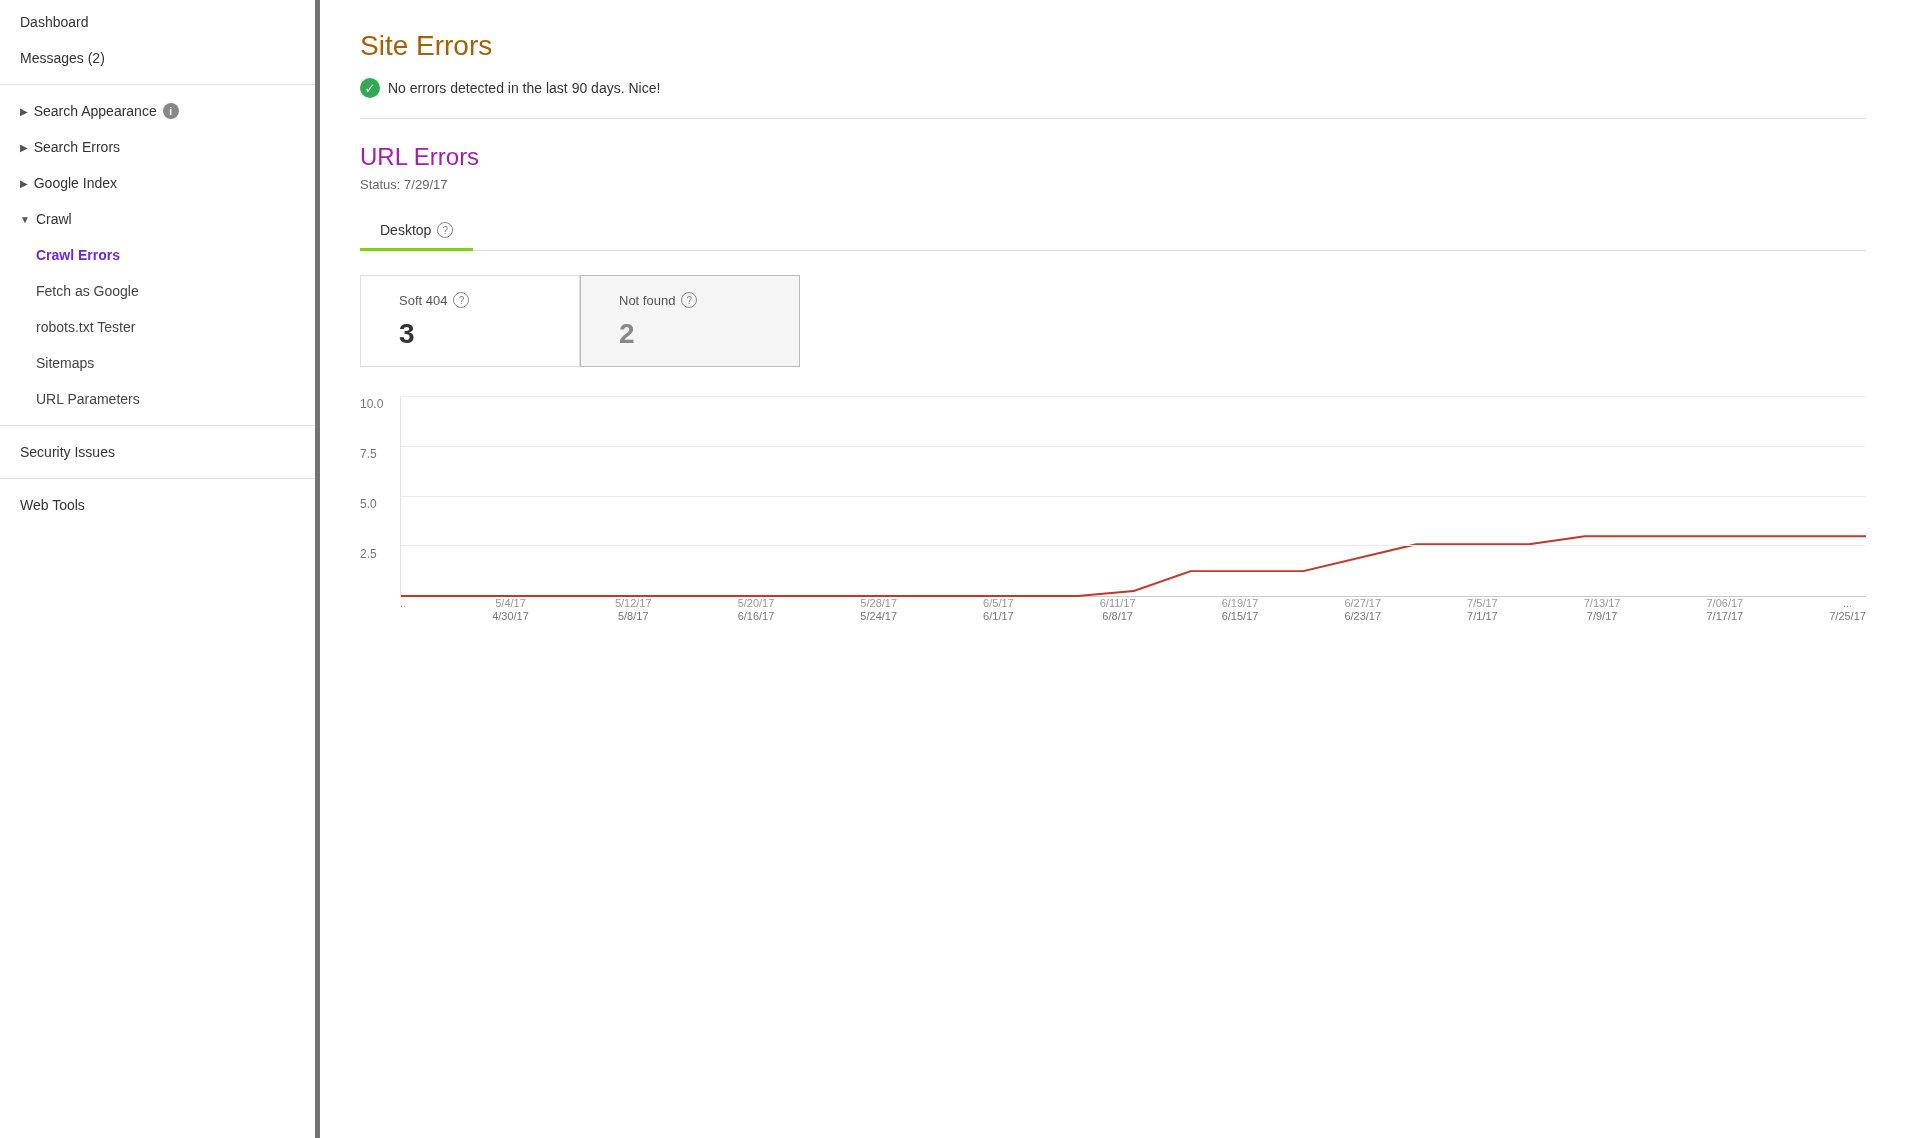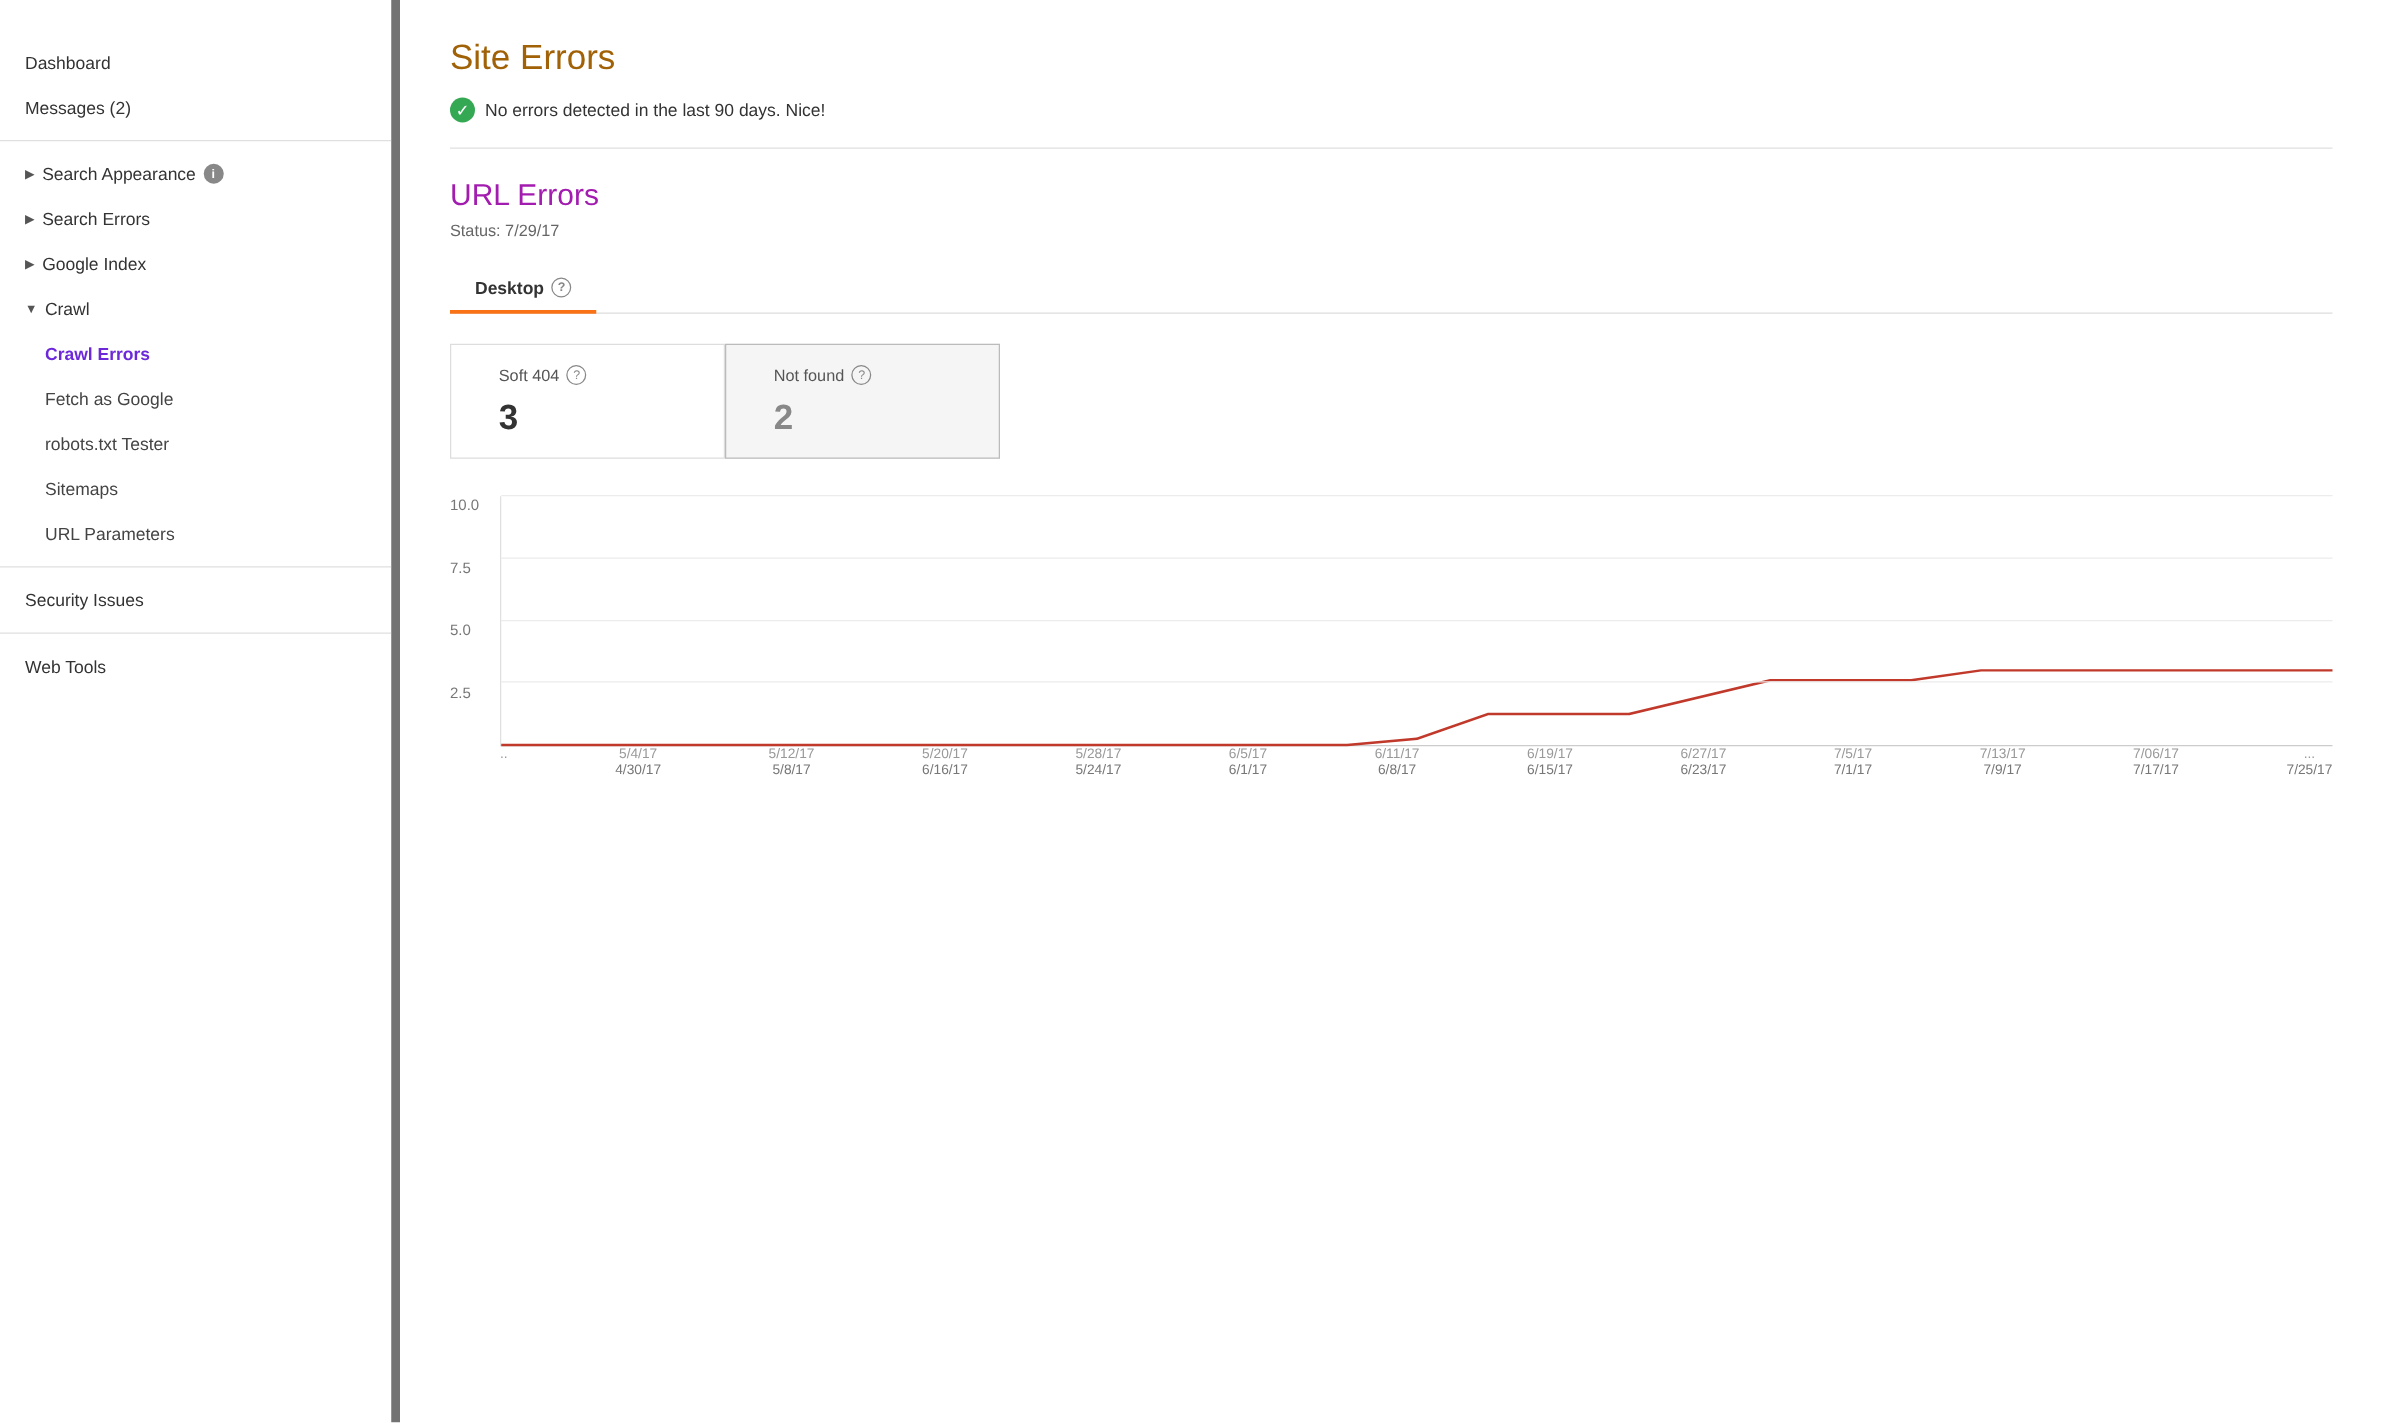--- a/index.html
+++ b/index.html
@@ -2,22 +2,22 @@
 <html><head>
   <meta charset="utf-8">
   <style>
     * { box-sizing: border-box; margin: 0; padding: 0; }
     body { font-family: Arial, sans-serif; font-size: 14px; color: #333; background: #fff; display: flex; height: 100vh; }
 
     
     #sidebar {
       width: 320px;
       min-width: 320px;
-      border-right: 7px solid #737373;
-      padding: 32px 0;
+      border-right: 5px solid #737373;
+      padding: 4px 0;
       overflow-y: auto;
     }
     .sidebar-item {
       padding: 10px 20px;
       cursor: pointer;
       color: #333;
       font-size: 14px;
     }
     .sidebar-item.active { color: #6d28d9; font-weight: bold; padding-left: 36px; }
     .sidebar-item.sub { padding-left: 36px; color: #444; }
@@ -74,23 +74,23 @@
     .tab {
       padding: 10px 20px;
       cursor: pointer;
       font-size: 14px;
       color: #555;
       border-bottom: 3px solid transparent;
       margin-bottom: -1px;
       display: flex; align-items: center; gap: 6px;
     }
     .tab.active {
-      border-bottom: 3px solid #f97316;
+      border-bottom: 3px solid #84cc16;
       color: #333;
-      font-weight: 700;
+      font-weight: 400;
       justify-content: flex-end;
     }
     .help-icon {
       display: inline-flex; align-items: center; justify-content: center;
       width: 16px; height: 16px; border-radius: 50%; border: 1px solid #888;
       color: #888; font-size: 10px; cursor: pointer;
     }
 
     
     .error-cards { display: flex; margin-bottom: 30px; }

